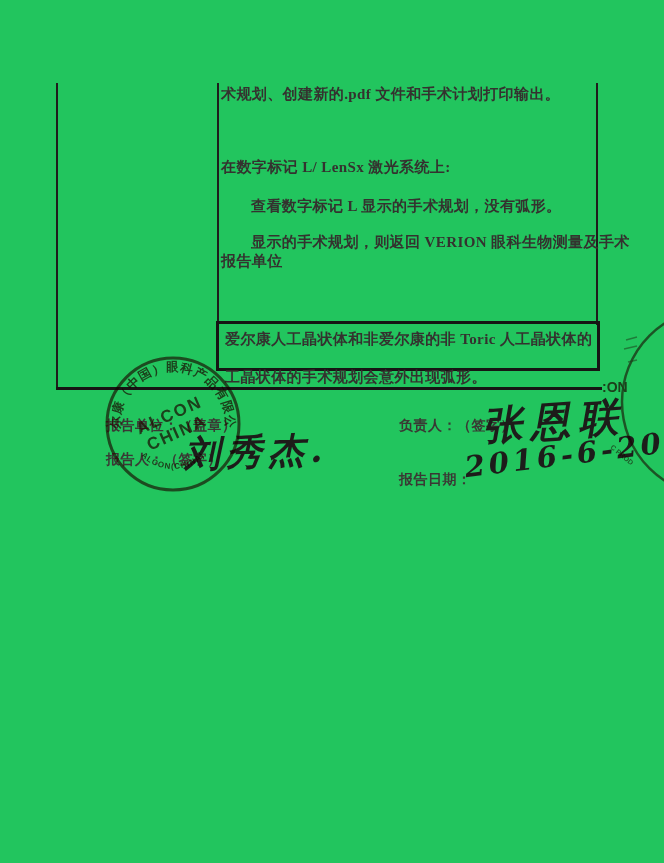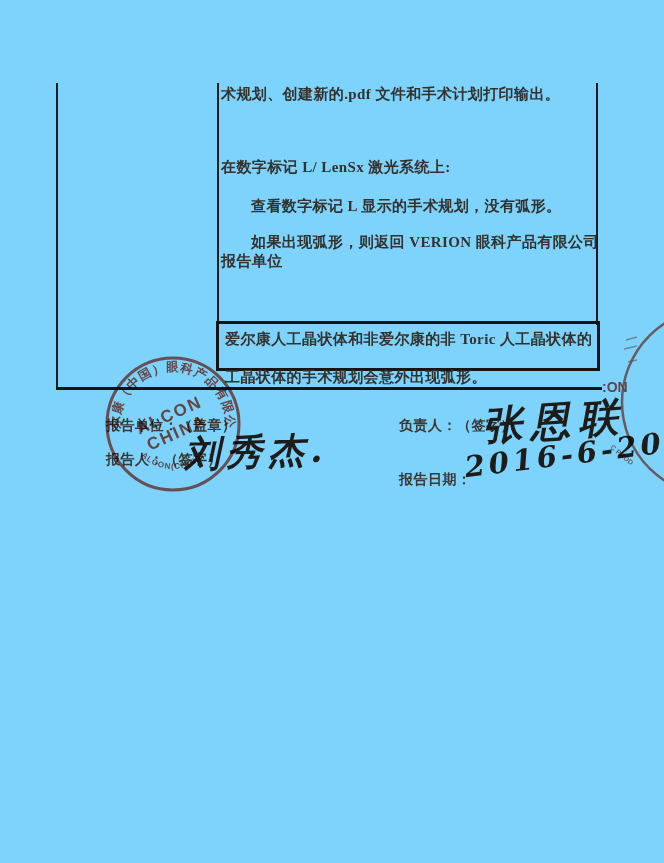--- a/index.html
+++ b/index.html
@@ -1,19 +1,19 @@
 <!DOCTYPE html>
 <html><head>
 <meta charset="utf-8">
 <style>
   html,body{margin:0;padding:0;background:#ffffff;}
   .page{
     position:relative;
     width:664px;height:863px;
-    background:#7dd3fc;
+    background:#22c55e;
     overflow:hidden;
     font-family:"Liberation Serif","DejaVu Serif",serif;
   }
   
   .vline{position:absolute;width:2px;background:#1f1e1c;}
   .vl-left{left:56px;top:83px;height:306px;}
   .vl-mid{left:217px;top:83px;height:242px;}
   .vl-right{left:596px;top:83px;height:242px;}
   .hline-bottom{position:absolute;left:56px;top:387px;width:546px;height:3px;background:#161514;}
 
@@ -77,21 +77,21 @@
 <div class="page">
 
   <div class="vline vl-left"></div>
   <div class="vline vl-mid"></div>
   <div class="vline vl-right"></div>
   <div class="hline-bottom"></div>
 
   <div class="t line1">术规划、创建新的.pdf 文件和手术计划打印输出。</div>
   <div class="t heading">在数字标记 L/ LenSx 激光系统上:</div>
   <div class="t step1">查看数字标记 L 显示的手术规划，没有弧形。</div>
-  <div class="t step2a">如果出现弧形，则返回 VERION 眼科产品有限公司</div>
+  <div class="t step2a">显示的手术规划，则返回 VERION 眼科生物测量及手术</div>
   <div class="t step2b">报告单位</div>
 
   <div class="notice-box">
     <div class="notice-line nl1">爱尔康人工晶状体和非爱尔康的非 Toric 人工晶状体的</div>
     <div class="notice-line nl3">工晶状体的手术规划会意外出现弧形。</div>
   </div>
 
   <div class="label unit-label">报告单位：（盖章）</div>
   <div class="label reporter-label">报告人：（签字）</div>
   <div class="label responsible-label">负责人：（签字）</div>

